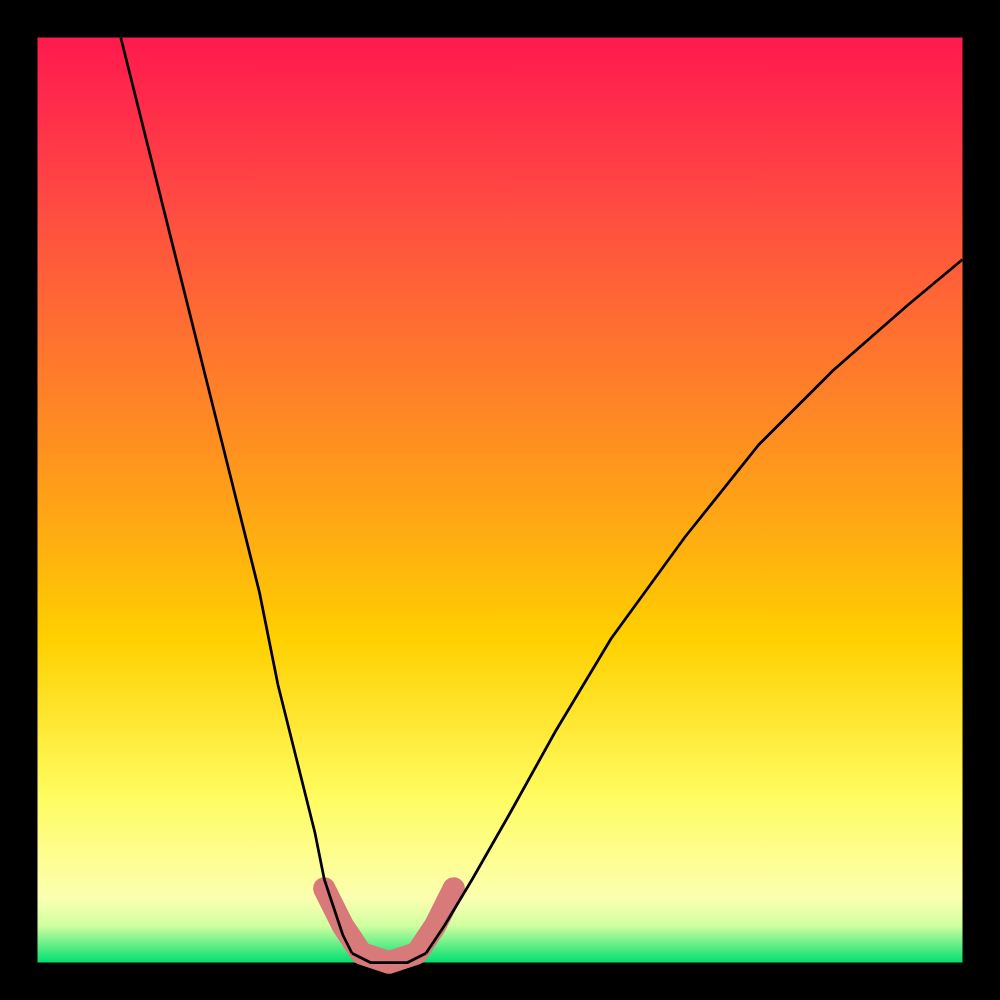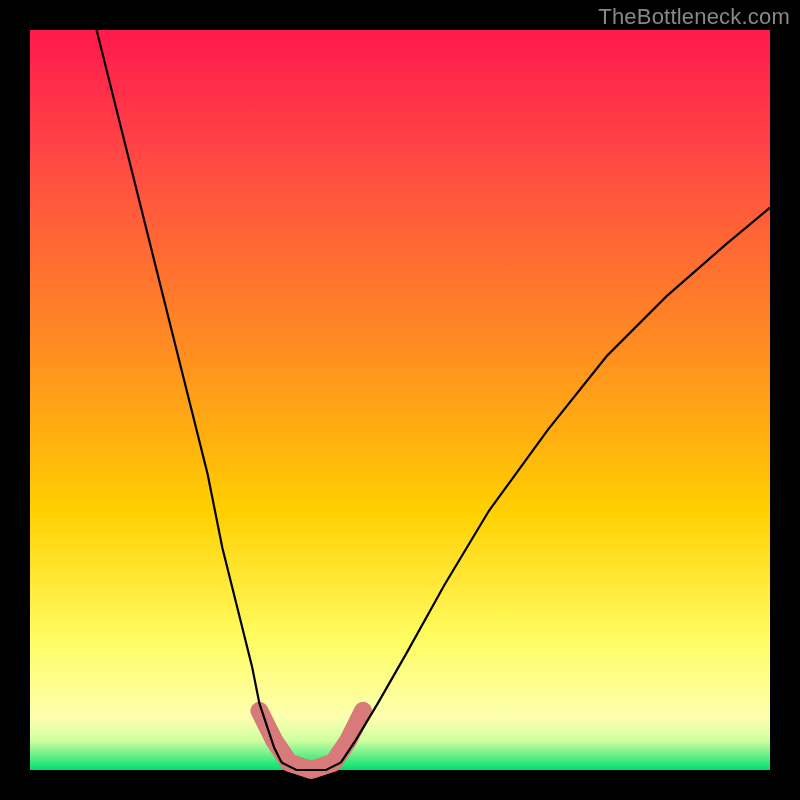--- a/index.html
+++ b/index.html
@@ -72,14 +72,13 @@
 <div class="container">
   <div class="gradient-area"></div>
 
   <svg class="overlay" viewBox="0 0 740 740" preserveAspectRatio="none">
     <path id="valley" class="valley-band" d="M229.4 680.8 L244.2 710.4 L259.0 732.6 L281.2 740.0 L303.4 732.6 L318.2 710.4 L333.0 680.8"></path>
     <path id="curve-left" class="curve" d="M66.6 0.0 L88.8 88.8 L111.0 177.6 L133.2 266.4 L155.4 355.2 L177.6 444.0 L192.4 518.0 L207.2 577.2 L222.0 636.4 L229.4 673.4 L236.8 695.6 L244.2 717.8 L251.6 732.6"></path>
     <path id="curve-mid" class="curve" d="M251.6 732.6 L266.4 740.0 L281.2 740.0 L296.0 740.0 L310.8 732.6"></path>
     <path id="curve-right" class="curve" d="M310.8 732.6 L325.6 710.4 L347.8 673.4 L377.4 621.6 L414.4 555.0 L458.8 481.0 L518.0 399.6 L577.2 325.6 L636.4 266.4 L695.6 214.6 L740.0 177.6"></path>
   </svg>
 
-  <div class="watermark">TheBottleneck.com</div>
 </div>
 
 </body></html>

